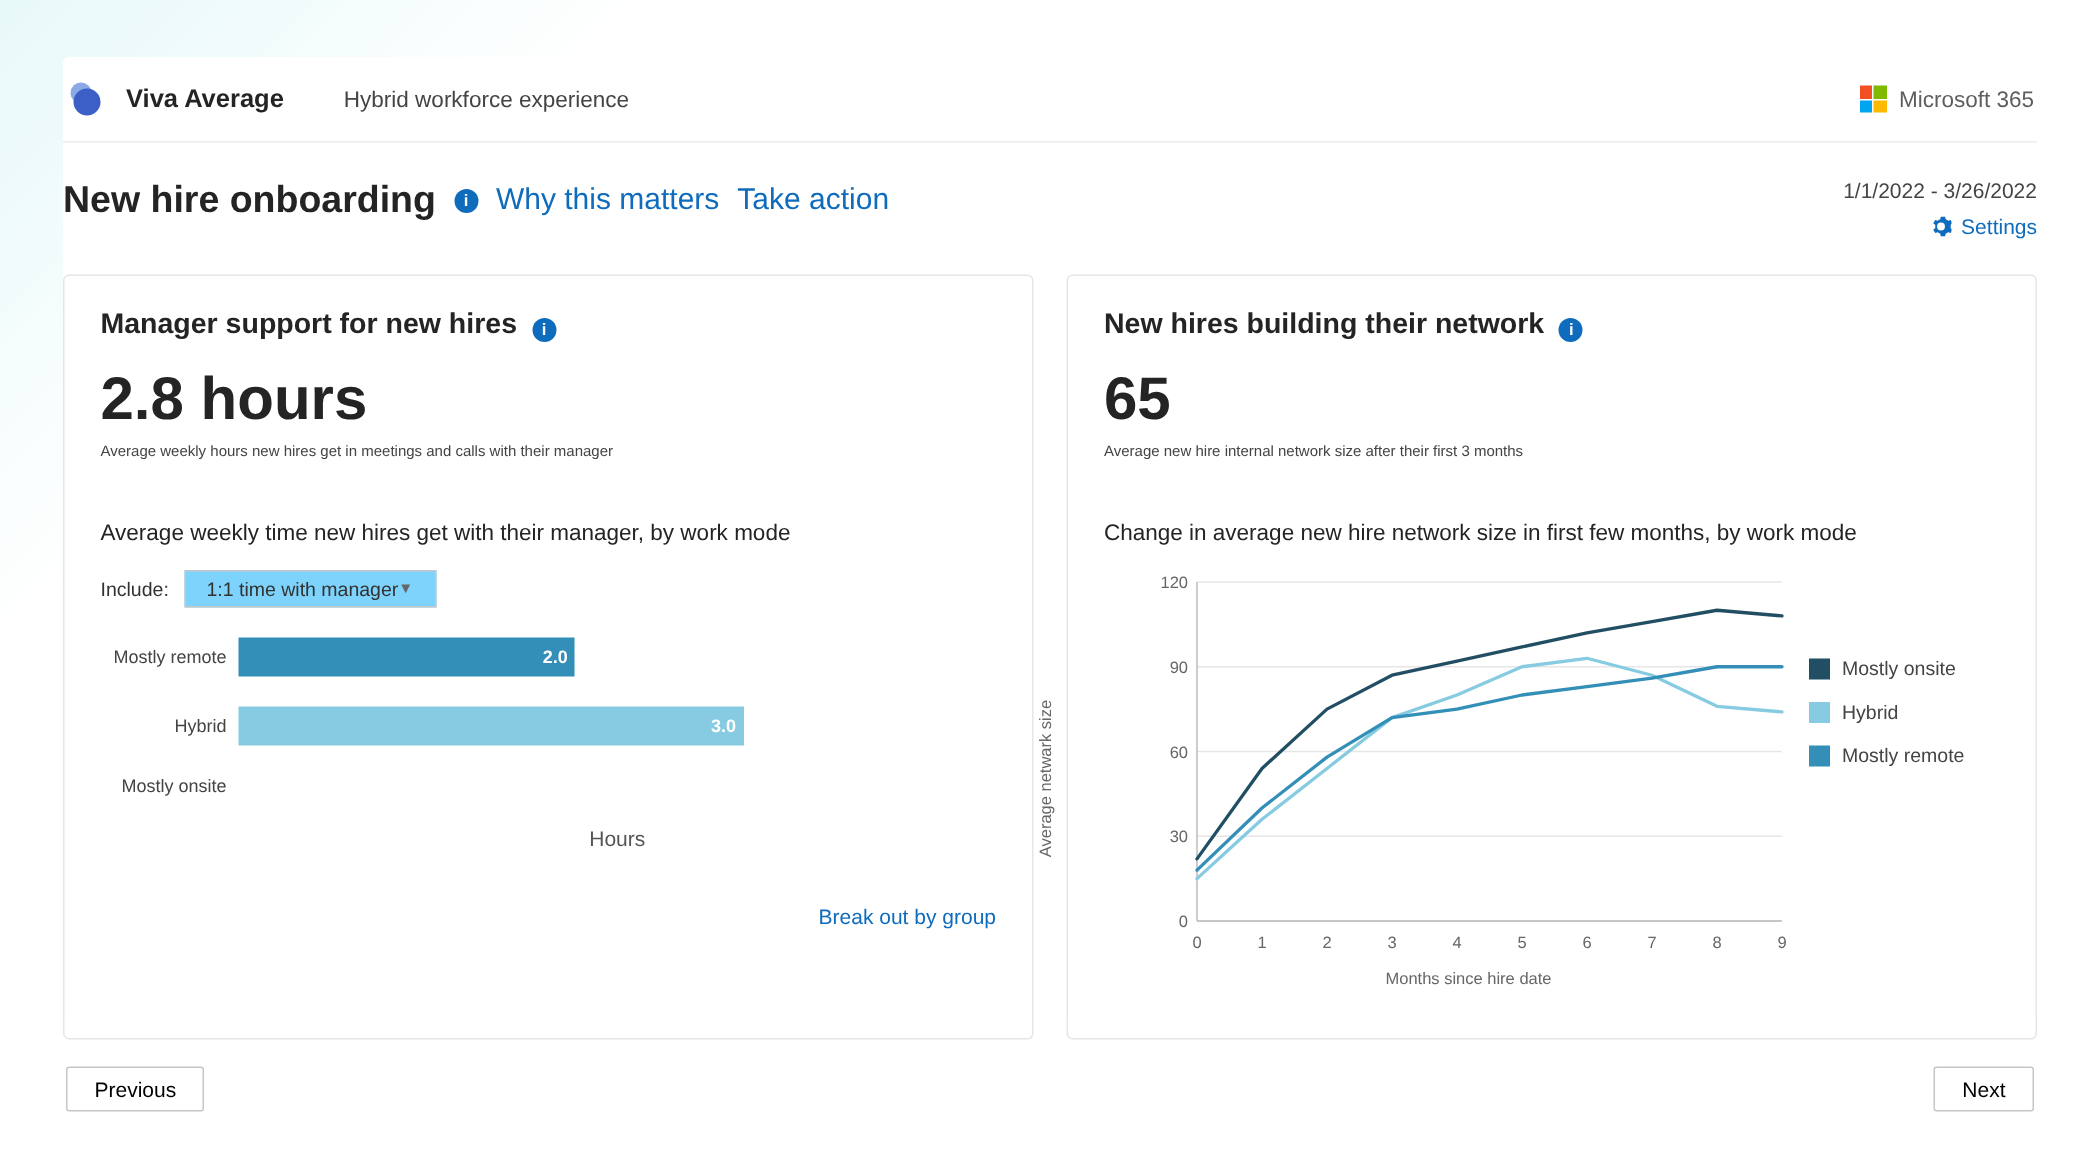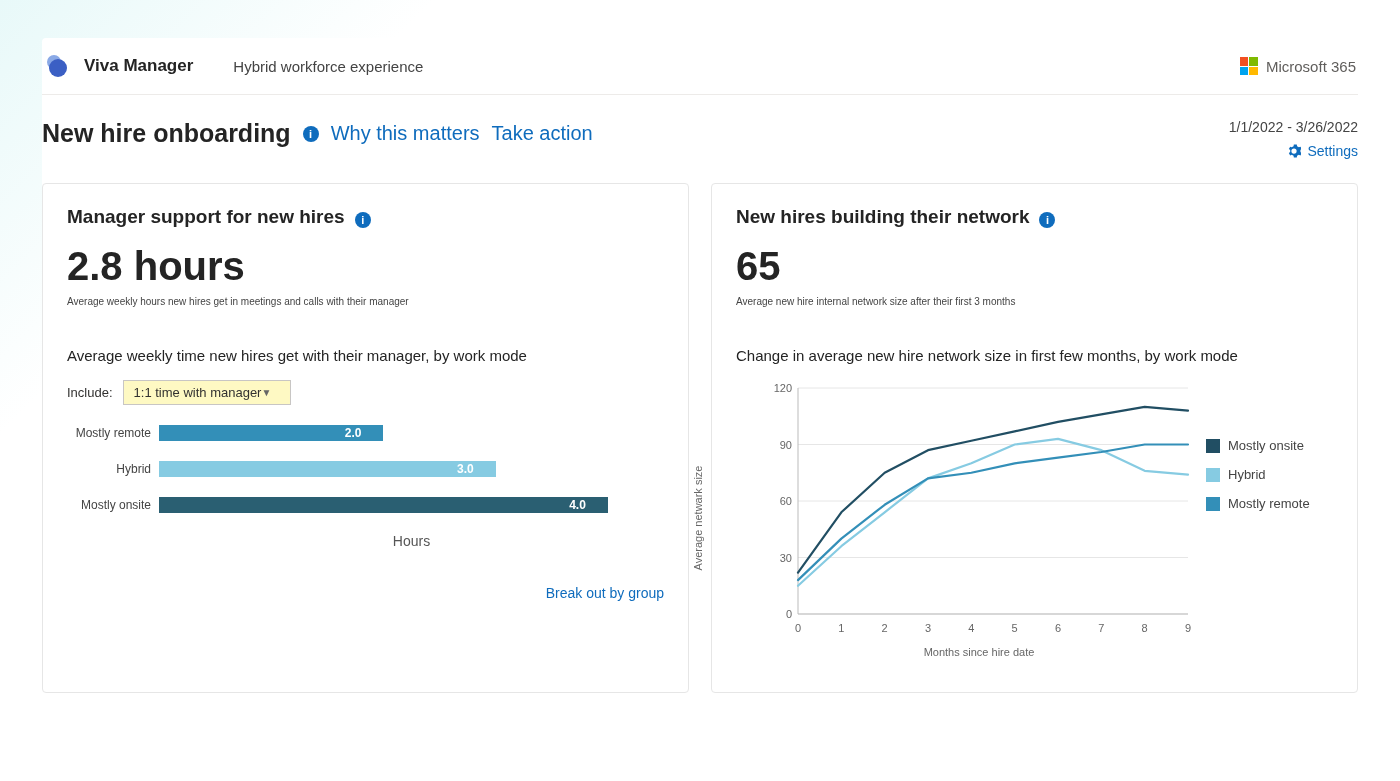--- a/index.html
+++ b/index.html
@@ -77,30 +77,30 @@
     }
     .card-title-row { display: flex; align-items: flex-end; gap: 10px; }
     .card-title { font-size: 19px; font-weight: 600; color: #242424; }
     .big-metric { font-size: 40px; font-weight: 600; color: #242424; margin-top: 18px; line-height: 1; }
     .metric-desc { font-size: 10px; color: #444; margin-top: 10px; }
     .chart-title { font-size: 15px; font-weight: 400; color: #242424; margin-top: 40px; }
     .include-row { display: flex; align-items: center; gap: 10px; margin-top: 16px; font-size: 13px; }
     .select-box {
       border: 1px solid #c8c6c4; padding: 4px 10px;
       font-size: 13px; width: 168px; display: flex;
-      justify-content: flex-start; align-items: center; cursor: pointer;
-      background: #fef9c3;
+      justify-content: center; align-items: center; cursor: pointer;
+      background: #7dd3fc;
     }
     .chevron { font-size: 10px; color: #666; }
 
     .bar-chart { margin-top: 20px; }
     .bar-row { display: flex; align-items: center; margin-bottom: 20px; }
     .bar-label { width: 92px; text-align: right; font-size: 12px; color: #444; padding-right: 8px; }
     .bar-track { flex: 1; position: relative; }
-    .bar { height: 16px; display: flex; align-items: center; justify-content: flex-end; padding-right: 22px; color: #fff; font-size: 12px; font-weight: 600;}
+    .bar { height: 26px; display: flex; align-items: center; justify-content: flex-end; padding-right: 5px; color: #fff; font-size: 12px; font-weight: 600;}
     .bar-axis-label { text-align: center; font-size: 14px; color: #555; margin-top: 2px; margin-left: 92px; }
     .breakout-link { color: #0f6cbd; font-size: 14px; text-align: right; margin-top: 36px; cursor: pointer; }
 
     .line-chart-wrap { margin-top: 14px; display: flex; gap: 12px; }
     .line-chart { position: relative; width: 430px; height: 260px; }
     .y-axis-label {
       position: absolute; left: -14px; top: 50%;
       transform: translateX(-100%) translateY(-50%) rotate(-90deg);
       transform-origin: center;
       font-size: 11px; color: #666; white-space: nowrap;
@@ -124,21 +124,21 @@
 <div class="page">
 
   <div class="topbar">
     <div class="topbar-left">
       <span class="logo">
         <svg width="28" height="28" viewBox="0 0 28 28">
           <circle cx="12" cy="10" r="7" fill="#8aa9e6"></circle>
           <circle cx="16" cy="16" r="9" fill="#3b5fc4"></circle>
         </svg>
       </span>
-      <span class="app-name">Viva Manager</span>
+      <span class="app-name">Viva Average</span>
       <span class="page-subtitle">Hybrid workforce experience</span>
     </div>
     <div class="ms365">
       <span class="ms365-icon">
         <span></span>
           <span></span>
           <span></span>
           <span></span>
       </span>
       <span>Microsoft 365</span>
@@ -191,23 +191,20 @@
             </div>
           </div>
           <div class="bar-row">
             <div class="bar-label">Hybrid</div>
             <div class="bar-track">
               <div class="bar" style="width: 66.6667%; background: rgb(134, 203, 226);">3.0</div>
             </div>
           </div>
           <div class="bar-row">
             <div class="bar-label">Mostly onsite</div>
-            <div class="bar-track">
-              <div class="bar" style="width: 88.8889%; background: rgb(42, 95, 114);">4.0</div>
-            </div>
           </div>
         </div>
       <div class="bar-axis-label">Hours</div>
       <div class="breakout-link">Break out by group</div>
     </div>
 
     <div class="card">
       <div class="card-title-row">
         <span class="card-title">New hires building their network</span>
         <span class="info-circle">i</span>
@@ -260,14 +257,18 @@
             <div class="legend-item">
               <span class="legend-swatch" style="background: rgb(51, 143, 184);"></span>
               <span>Mostly remote</span>
             </div>
           </div>
       </div>
     </div>
 
   </div>
 
+  <div class="nav-footer">
+    <button class="nav-btn">Previous</button>
+    <button class="nav-btn">Next</button>
+  </div>
 
 </div>
 
 </body></html>

